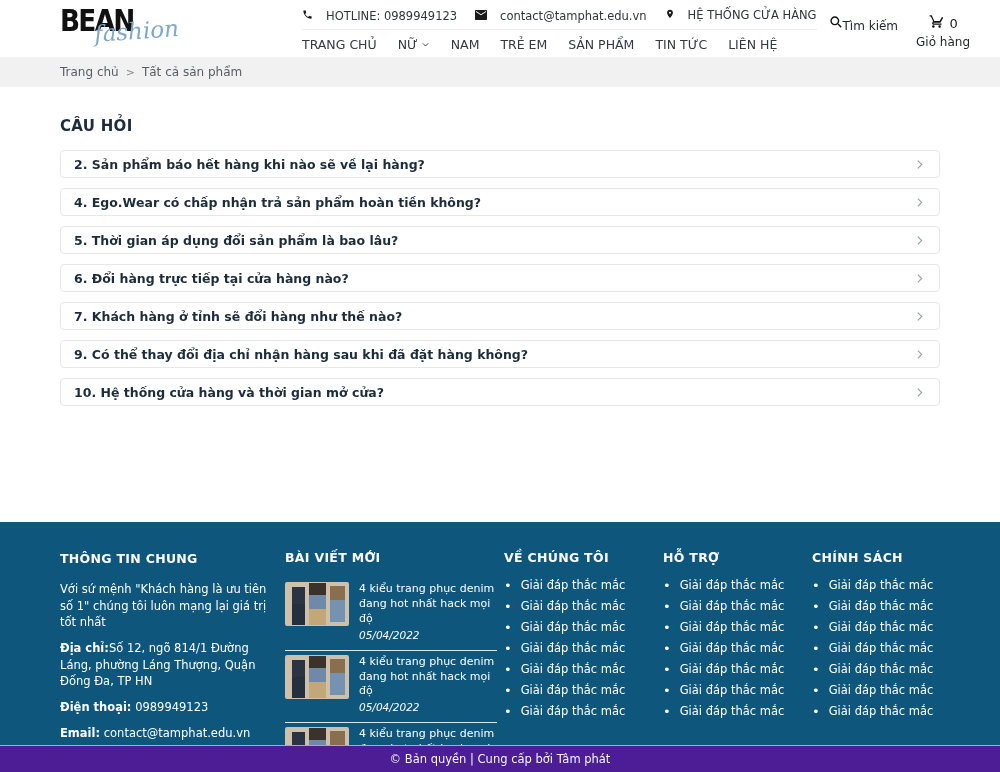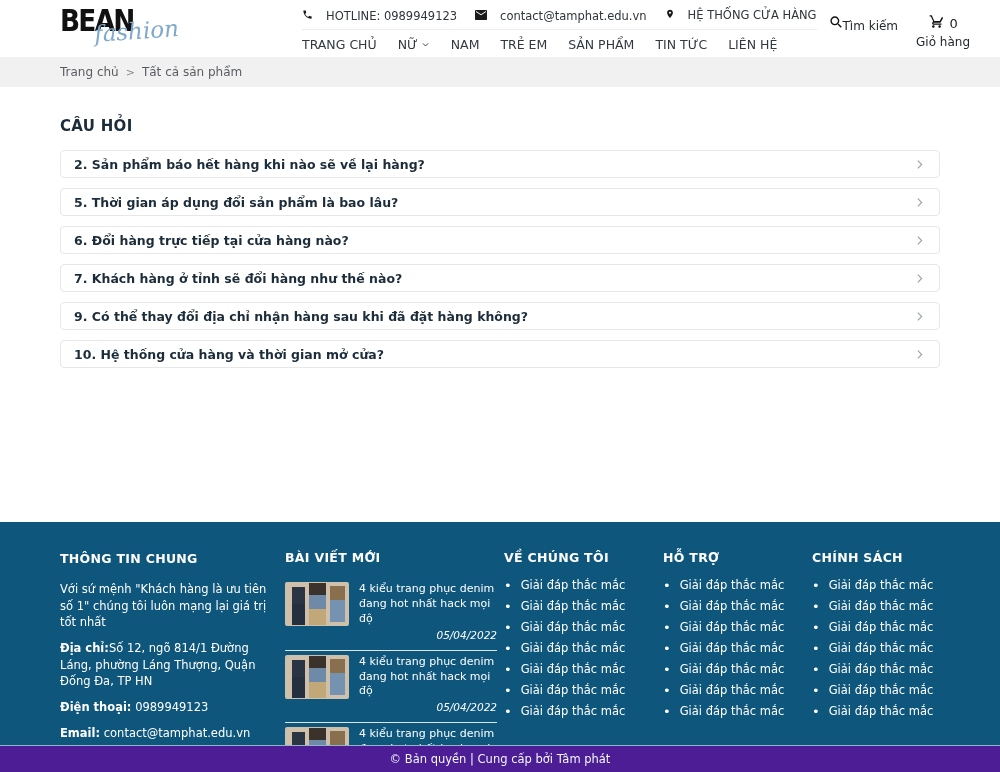--- a/index.html
+++ b/index.html
@@ -81,21 +81,21 @@
     background-image:
       linear-gradient(180deg,#2a3442 0 45%,#24303e 45% 100%),
       linear-gradient(180deg,#3b322b 0 28%,#6f89a8 28% 62%,#c2a878 62% 100%),
       linear-gradient(180deg,#8a6f4e 0 38%,#7593b1 38% 100%);
     background-size:13px 38px,17px 42px,15px 36px;
     background-position:7px 5px,24px 1px,45px 4px;
     background-repeat:no-repeat;
   }
   .post-text { font-size:11px; line-height:1.35; }
   .post-title { color:#fff; }
-  .post-date { font-style:italic; font-size:10.5px; margin-top:1px;text-align:right; }
+  .post-date { font-style:italic; font-size:10.5px; margin-top:1px; }
   .fcol-links { flex:none; }
   .fcol-links.about { width:152px; }
   .fcol-links.support { width:142px; }
   .fcol-links.policy { width:128px; }
   .flinks { list-style:none; margin:0; padding:0; font-size:11.5px; }
   .flinks li { display:flex; align-items:center; gap:9px; margin-bottom:7px; cursor:pointer; white-space:nowrap; }
   .flinks li::before { content:"•"; font-size:13px; line-height:1; }
 
   .bottombar {
     height:27px; background:#4c1d95; border-top:1px solid #8fb3c7;
@@ -188,20 +188,28 @@
     <span>Tất cả sản phẩm</span>
   </div>
 </div>
 
 <main>
   <div class="container">
     <h2 class="faq-title">CÂU HỎI</h2>
     <div class="faq-list">
         <div class="faq-row">
         <span class="faq-q">2. Sản phẩm báo hết hàng khi nào sẽ về lại hàng?</span>
+        <span class="faq-chevron">
+            <svg width="13" height="13" viewBox="0 0 24 24" fill="none" stroke="currentColor" stroke-width="2">
+              <polyline points="9,5 16,12 9,19"></polyline>
+            </svg>
+          </span>
+      </div>
+        <div class="faq-row">
+        <span class="faq-q">4. Ego.Wear có chấp nhận trả sản phẩm hoàn tiền không?</span>
         <span class="faq-chevron">
             <svg width="13" height="13" viewBox="0 0 24 24" fill="none" stroke="currentColor" stroke-width="2">
               <polyline points="9,5 16,12 9,19"></polyline>
             </svg>
           </span>
       </div>
         <div class="faq-row">
         <span class="faq-q">5. Thời gian áp dụng đổi sản phẩm là bao lâu?</span>
         <span class="faq-chevron">
             <svg width="13" height="13" viewBox="0 0 24 24" fill="none" stroke="currentColor" stroke-width="2">

